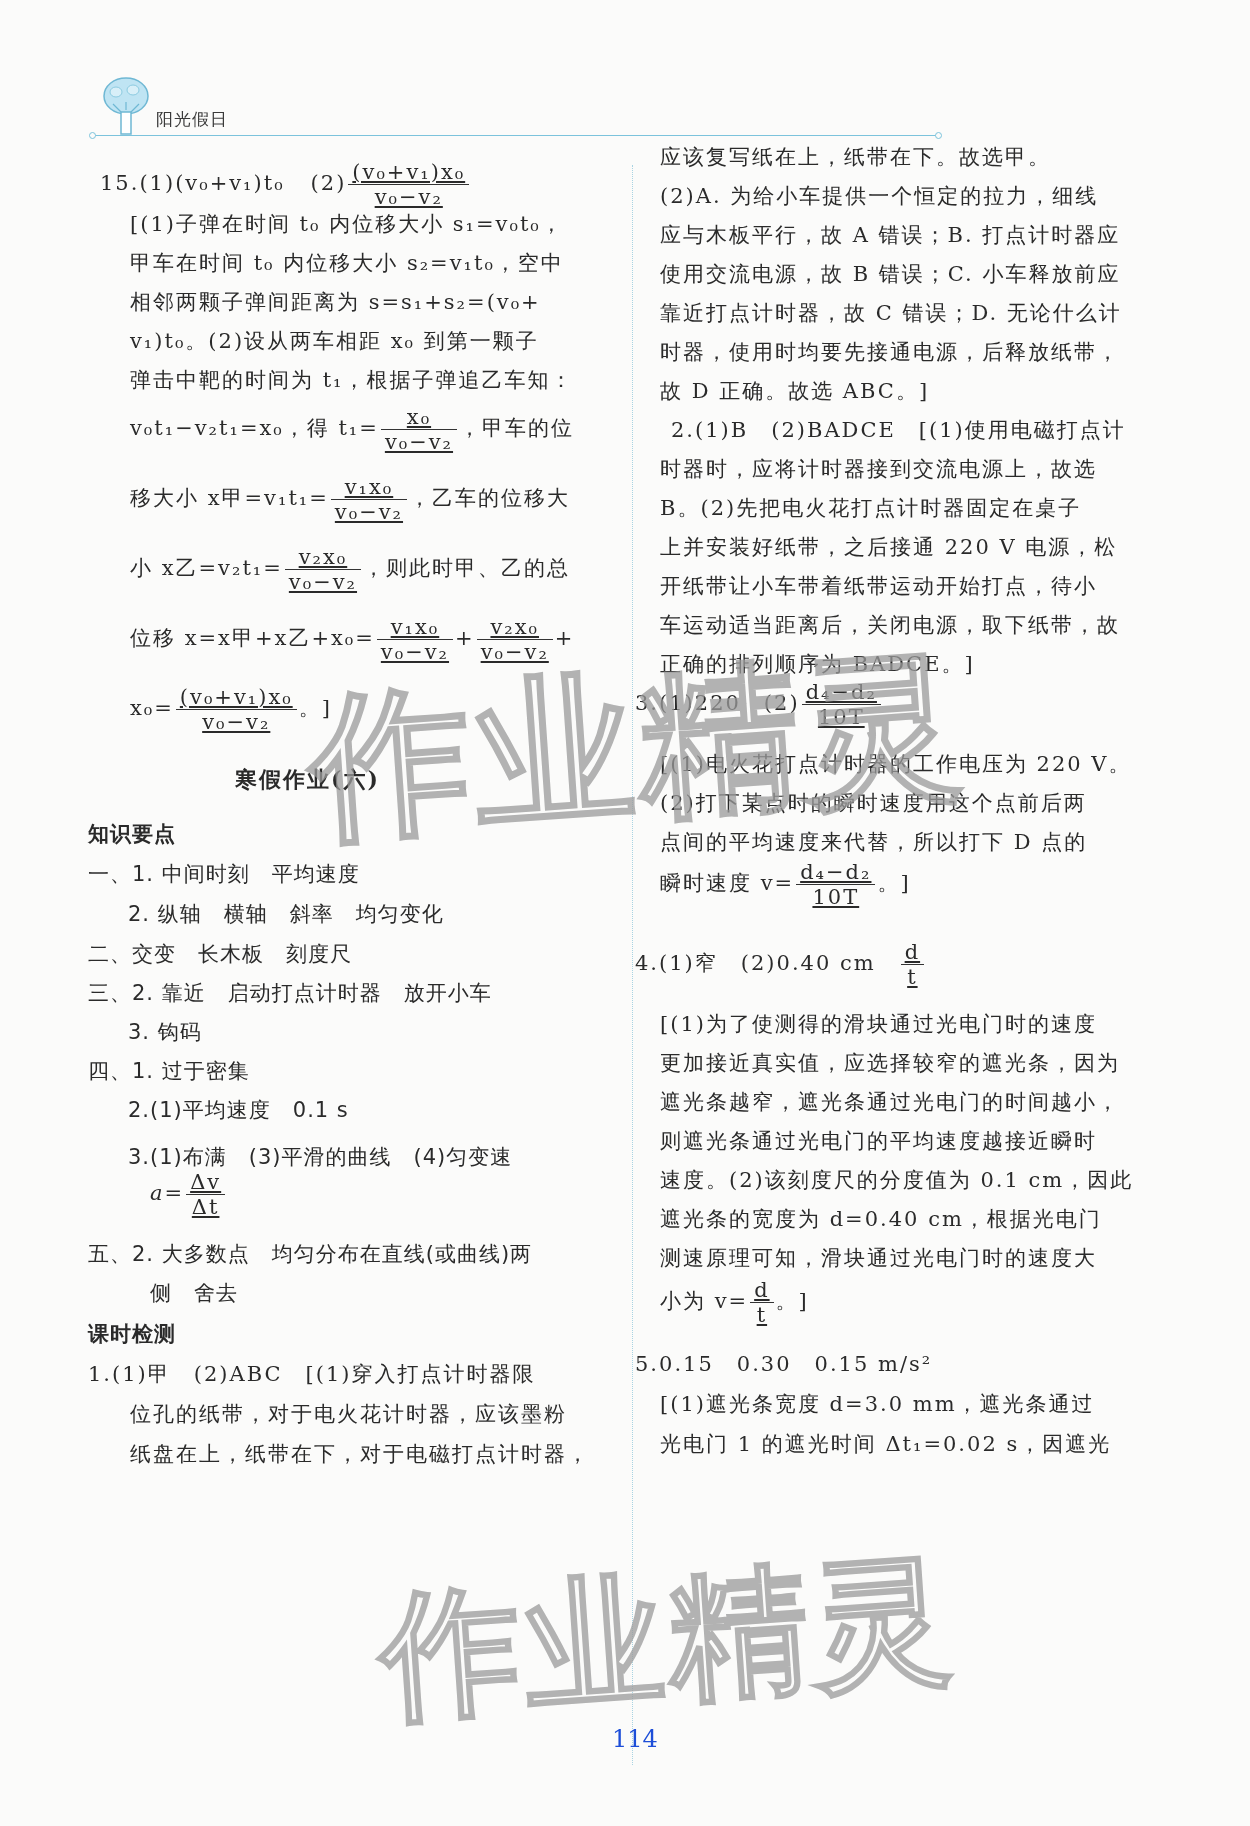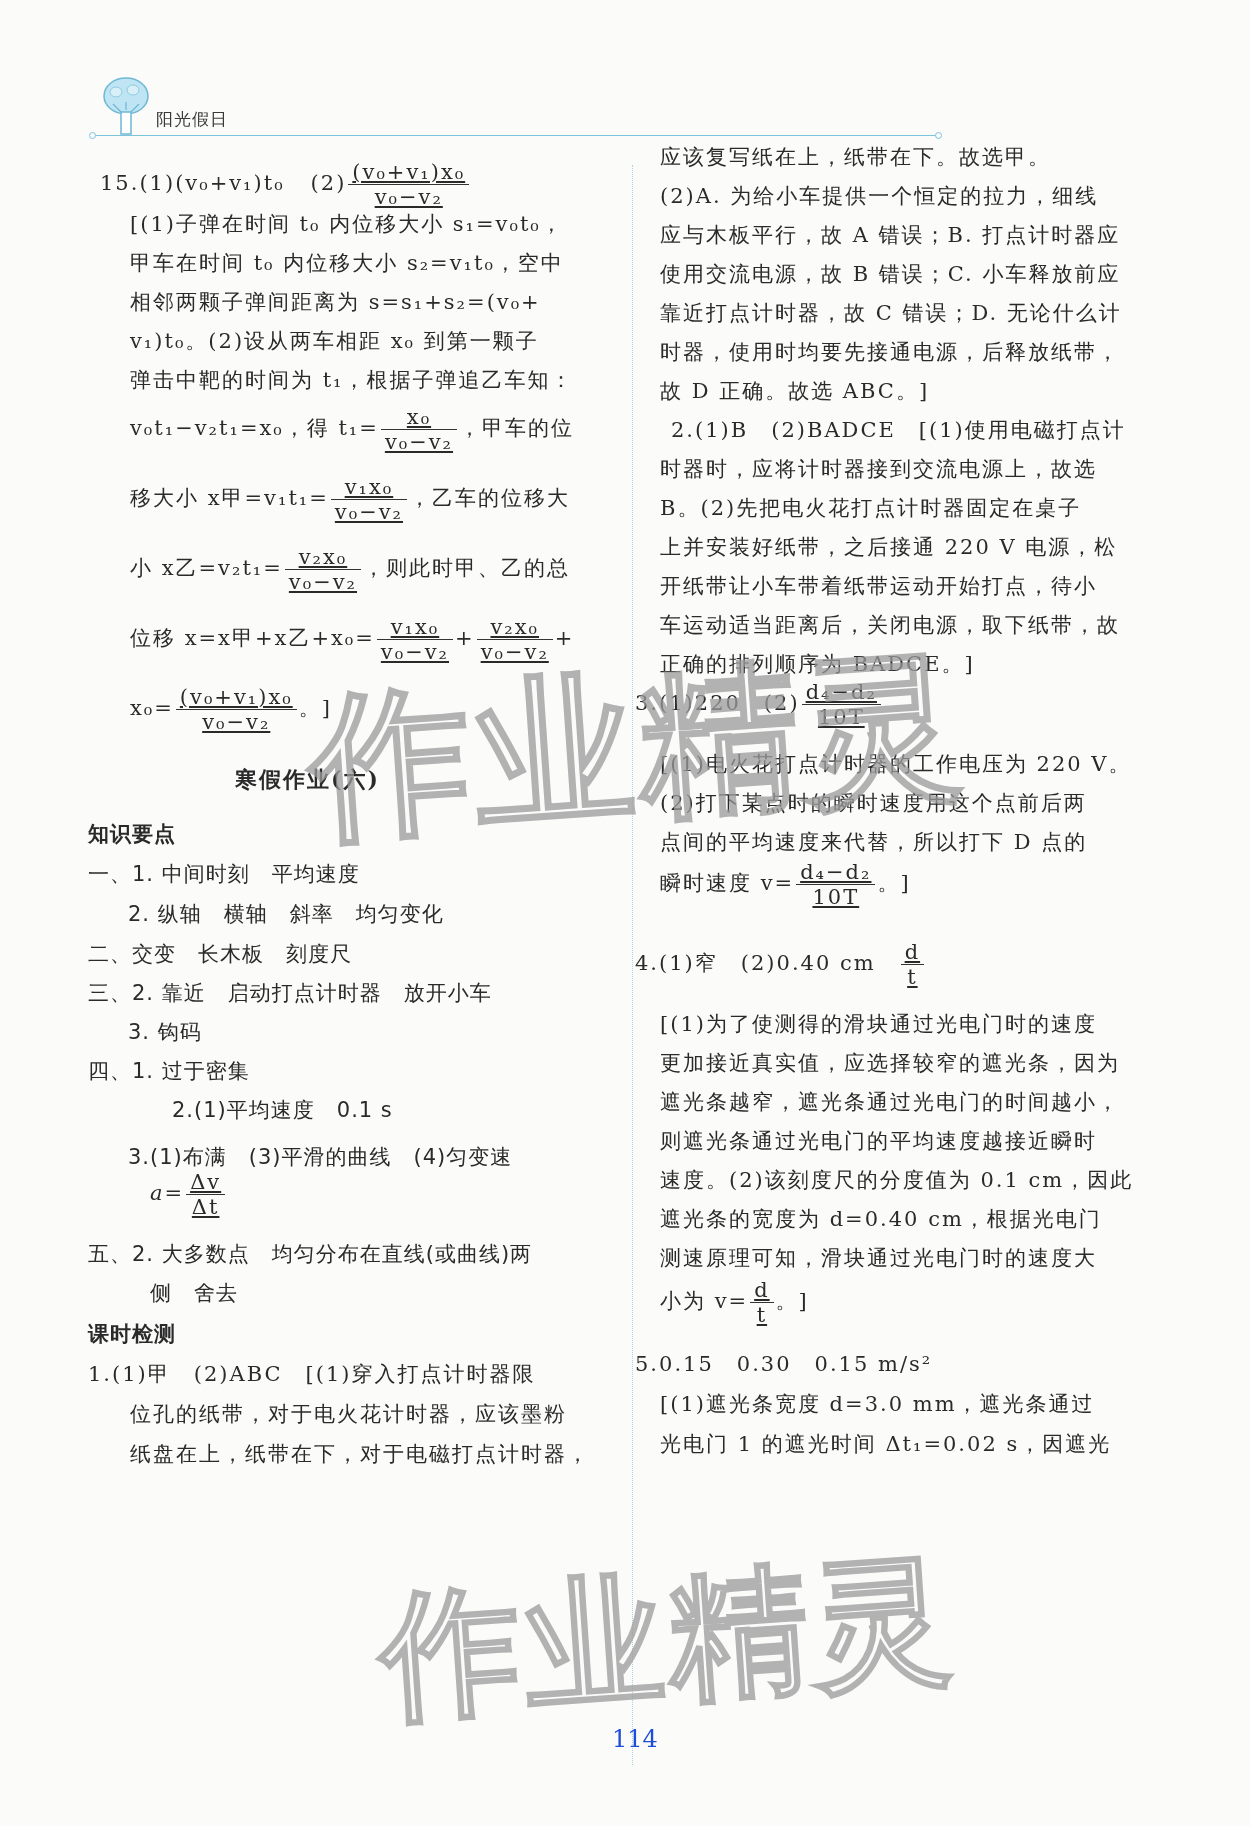--- a/index.html
+++ b/index.html
@@ -81,21 +81,21 @@
 
   <div class="ln title" style="top:605px; left:135px;">寒假作业(六)</div>
 
   <div class="ln bold" style="top:660px; left:-12px;">知识要点</div>
   <div class="ln sans" style="top:700px; left:-12px;">一、1. 中间时刻　平均速度</div>
   <div class="ln sans" style="top:740px; left:28px;">2. 纵轴　横轴　斜率　均匀变化</div>
   <div class="ln sans" style="top:780px; left:-12px;">二、交变　长木板　刻度尺</div>
   <div class="ln sans" style="top:819px; left:-12px;">三、2. 靠近　启动打点计时器　放开小车</div>
   <div class="ln sans" style="top:858px; left:28px;">3. 钩码</div>
   <div class="ln sans" style="top:897px; left:-12px;">四、1. 过于密集</div>
-  <div class="ln sans" style="top:936px; left:28px;margin-left:44px;">2.(1)平均速度　0.1 s</div>
+  <div class="ln sans" style="top:936px; left:28px;">2.(1)平均速度　0.1 s</div>
   <div class="ln sans" style="top:975px; left:28px;margin-top:8px;">3.(1)布满　(3)平滑的曲线　(4)匀变速</div>
   <div class="ln" style="top:1010px; left:50px;">
     <i>a=</i><span class="frac"><span class="num">Δv</span><span class="den">Δt</span></span>
   </div>
   <div class="ln sans" style="top:1080px; left:-12px;text-align:center;">五、2. 大多数点　均匀分布在直线(或曲线)两</div>
   <div class="ln sans" style="top:1119px; left:50px;">侧　舍去</div>
 
   <div class="ln bold" style="top:1160px; left:-12px;">课时检测</div>
   <div class="ln" style="top:1200px; left:-12px;">1.(1)甲　(2)ABC　[(1)穿入打点计时器限</div>
   <div class="ln" style="top:1240px; left:30px;">位孔的纸带，对于电火花计时器，应该墨粉</div>

